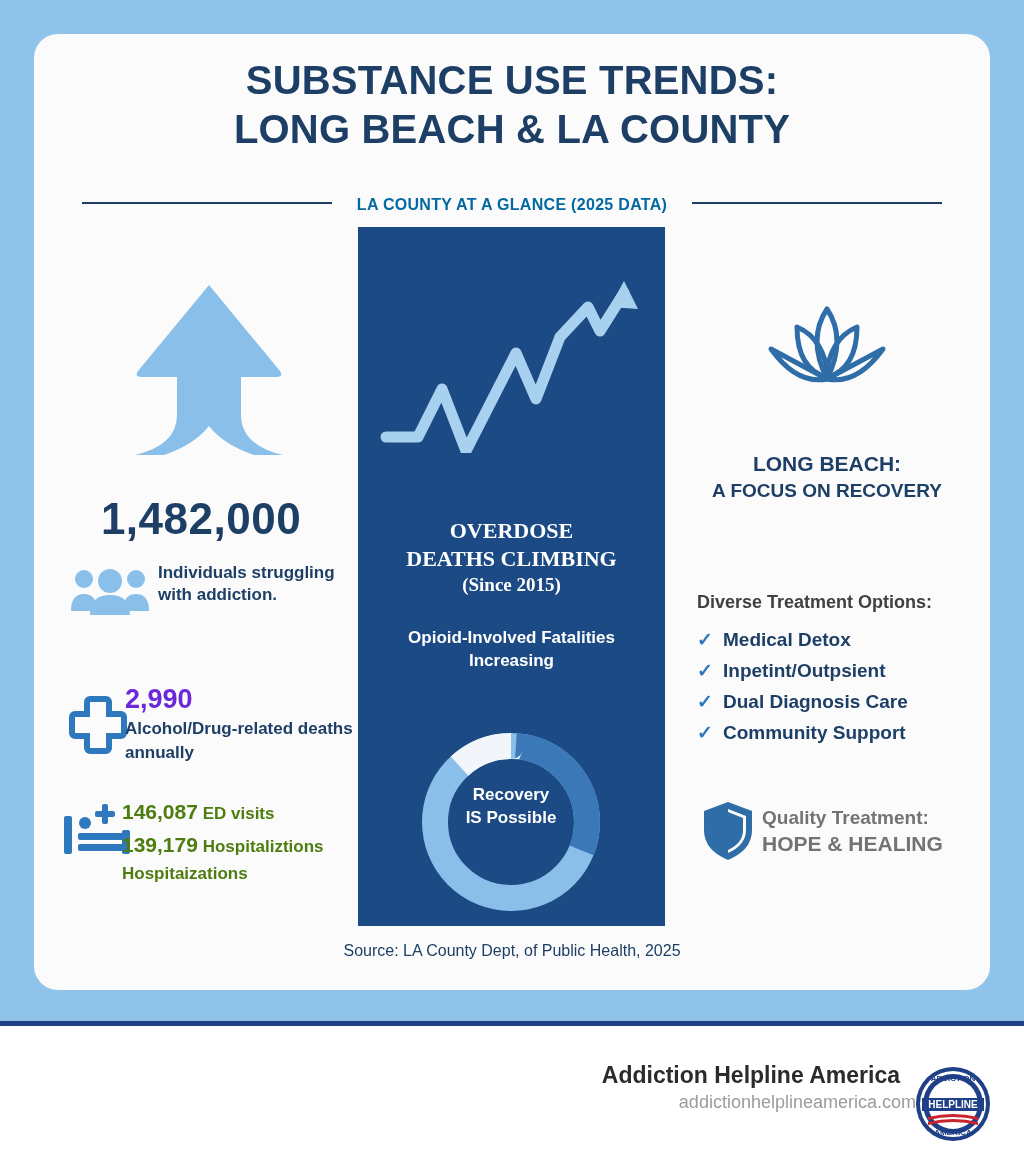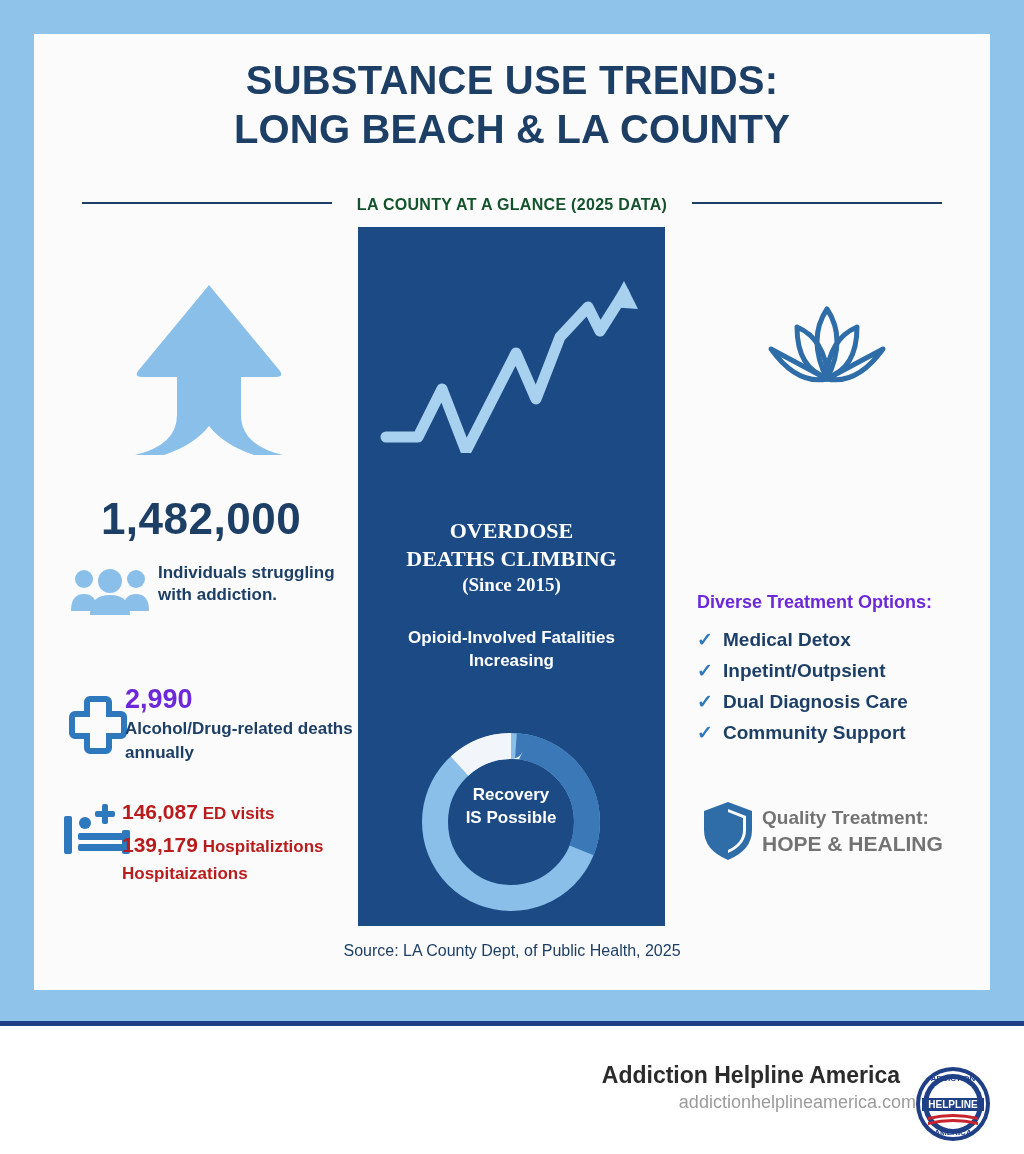--- a/index.html
+++ b/index.html
@@ -9,20 +9,21 @@
     font-family:"Liberation Sans",sans-serif;
     -webkit-font-smoothing:antialiased;
     overflow:hidden;
   }
   .page{position:relative;width:1024px;height:1154px;}
 
   
   .card{
     position:absolute;left:34px;top:34px;width:956px;height:956px;
     background:#fbfbfb;
+    border-radius:24px;
   }
 
   
   .title{
     position:absolute;left:0;top:22px;width:956px;
     text-align:center;color:#1d3f66;
     font-size:40px;font-weight:bold;line-height:1.22;
     letter-spacing:.2px;
   }
   .title .l2{display:block;}
@@ -30,21 +31,21 @@
   .subwrap{
     position:absolute;left:0;top:148px;width:956px;height:56px;
   }
   .rule{
     position:absolute;top:20px;height:2px;background:#1d3f66;
   }
   .rule.left{left:48px;width:250px;}
   .rule.right{left:658px;width:250px;}
   .subtitle{
     position:absolute;left:0;top:14px;width:956px;text-align:center;
-    color:#14532d;font-size:16px;font-weight:bold;letter-spacing:.3px;
+    color:#0369a1;font-size:16px;font-weight:bold;letter-spacing:.3px;
   }
 
   
   .panel{
     position:absolute;left:324px;top:193px;width:307px;height:699px;
     background:#1b4a84;
   }
   .panel-chart{position:absolute;left:18px;top:36px;width:272px;height:190px;}
   .panel-head{
     position:absolute;left:0;top:290px;width:307px;text-align:center;color:#fff;
@@ -79,37 +80,37 @@
     position:absolute;left:91px;top:650px;color:#6d28d9;
     font-size:27px;font-weight:bold;
   }
   .stat2-text{
     position:absolute;left:91px;top:683px;width:240px;color:#1d3f66;
     font-size:17px;font-weight:bold;line-height:1.4;
   }
 
   .bed-icon{position:absolute;left:28px;top:768px;width:72px;height:55px;}
   .stat3{
-    position:absolute;left:88px;top:762px;width:250px;color:#b91c1c;
+    position:absolute;left:88px;top:762px;width:250px;color:#4d7c0f;
     font-size:17px;font-weight:bold;line-height:1.55;
   }
   .stat3 b{font-size:21px;font-weight:bold;}
   .stat3 .row span{display:inline-block;}
 
   
   .lotus-icon{position:absolute;left:733px;top:265px;width:120px;height:90px;}
   .lb-head{
     position:absolute;left:628px;top:415px;width:330px;text-align:center;
     color:#1d3f66;font-weight:bold;line-height:1.4;
   }
   .lb-head .a{font-size:21px;display:block;}
   .lb-head .b{font-size:19px;display:block;}
 
   .opts-title{
-    position:absolute;left:663px;top:558px;width:300px;color:#6d28d9;
+    position:absolute;left:663px;top:558px;width:300px;color:#404040;
     font-size:18px;font-weight:bold;
   }
   .opts{position:absolute;left:663px;top:590px;width:300px;}
   .opt{display:flex;align-items:center;height:31px;}
   .opt .chk{
     width:26px;flex:0 0 26px;color:#2e78be;font-size:19px;font-weight:bold;
     line-height:1;
   }
   .opt .lbl{color:#1d3f66;font-size:19px;font-weight:bold;}
 
@@ -254,20 +255,24 @@
         <g fill="none" stroke="#2e6da8" stroke-width="5" stroke-linejoin="round">
           <path d="M60 10 Q80 40 60 80 Q40 40 60 10 Z"></path>
           <path d="M30 28 Q58 40 61 79 Q30 70 30 28 Z"></path>
           <path d="M90 28 Q62 40 59 79 Q90 70 90 28 Z"></path>
           <path d="M4 50 Q30 86 60 80 Q34 66 4 50 Z"></path>
           <path d="M116 50 Q90 86 60 80 Q86 66 116 50 Z"></path>
         </g>
       </svg>
     </div>
 
+    <div class="lb-head">
+      <span class="a">LONG BEACH:</span>
+      <span class="b">A FOCUS ON RECOVERY</span>
+    </div>
 
     <div class="opts-title">Diverse Treatment Options:</div>
     <div class="opts">
       <div class="opt">
         <span class="chk">✓</span>
         <span class="lbl">Medical Detox</span>
       </div>
       <div class="opt">
         <span class="chk">✓</span>
         <span class="lbl">Inpetint/Outpsient</span>

